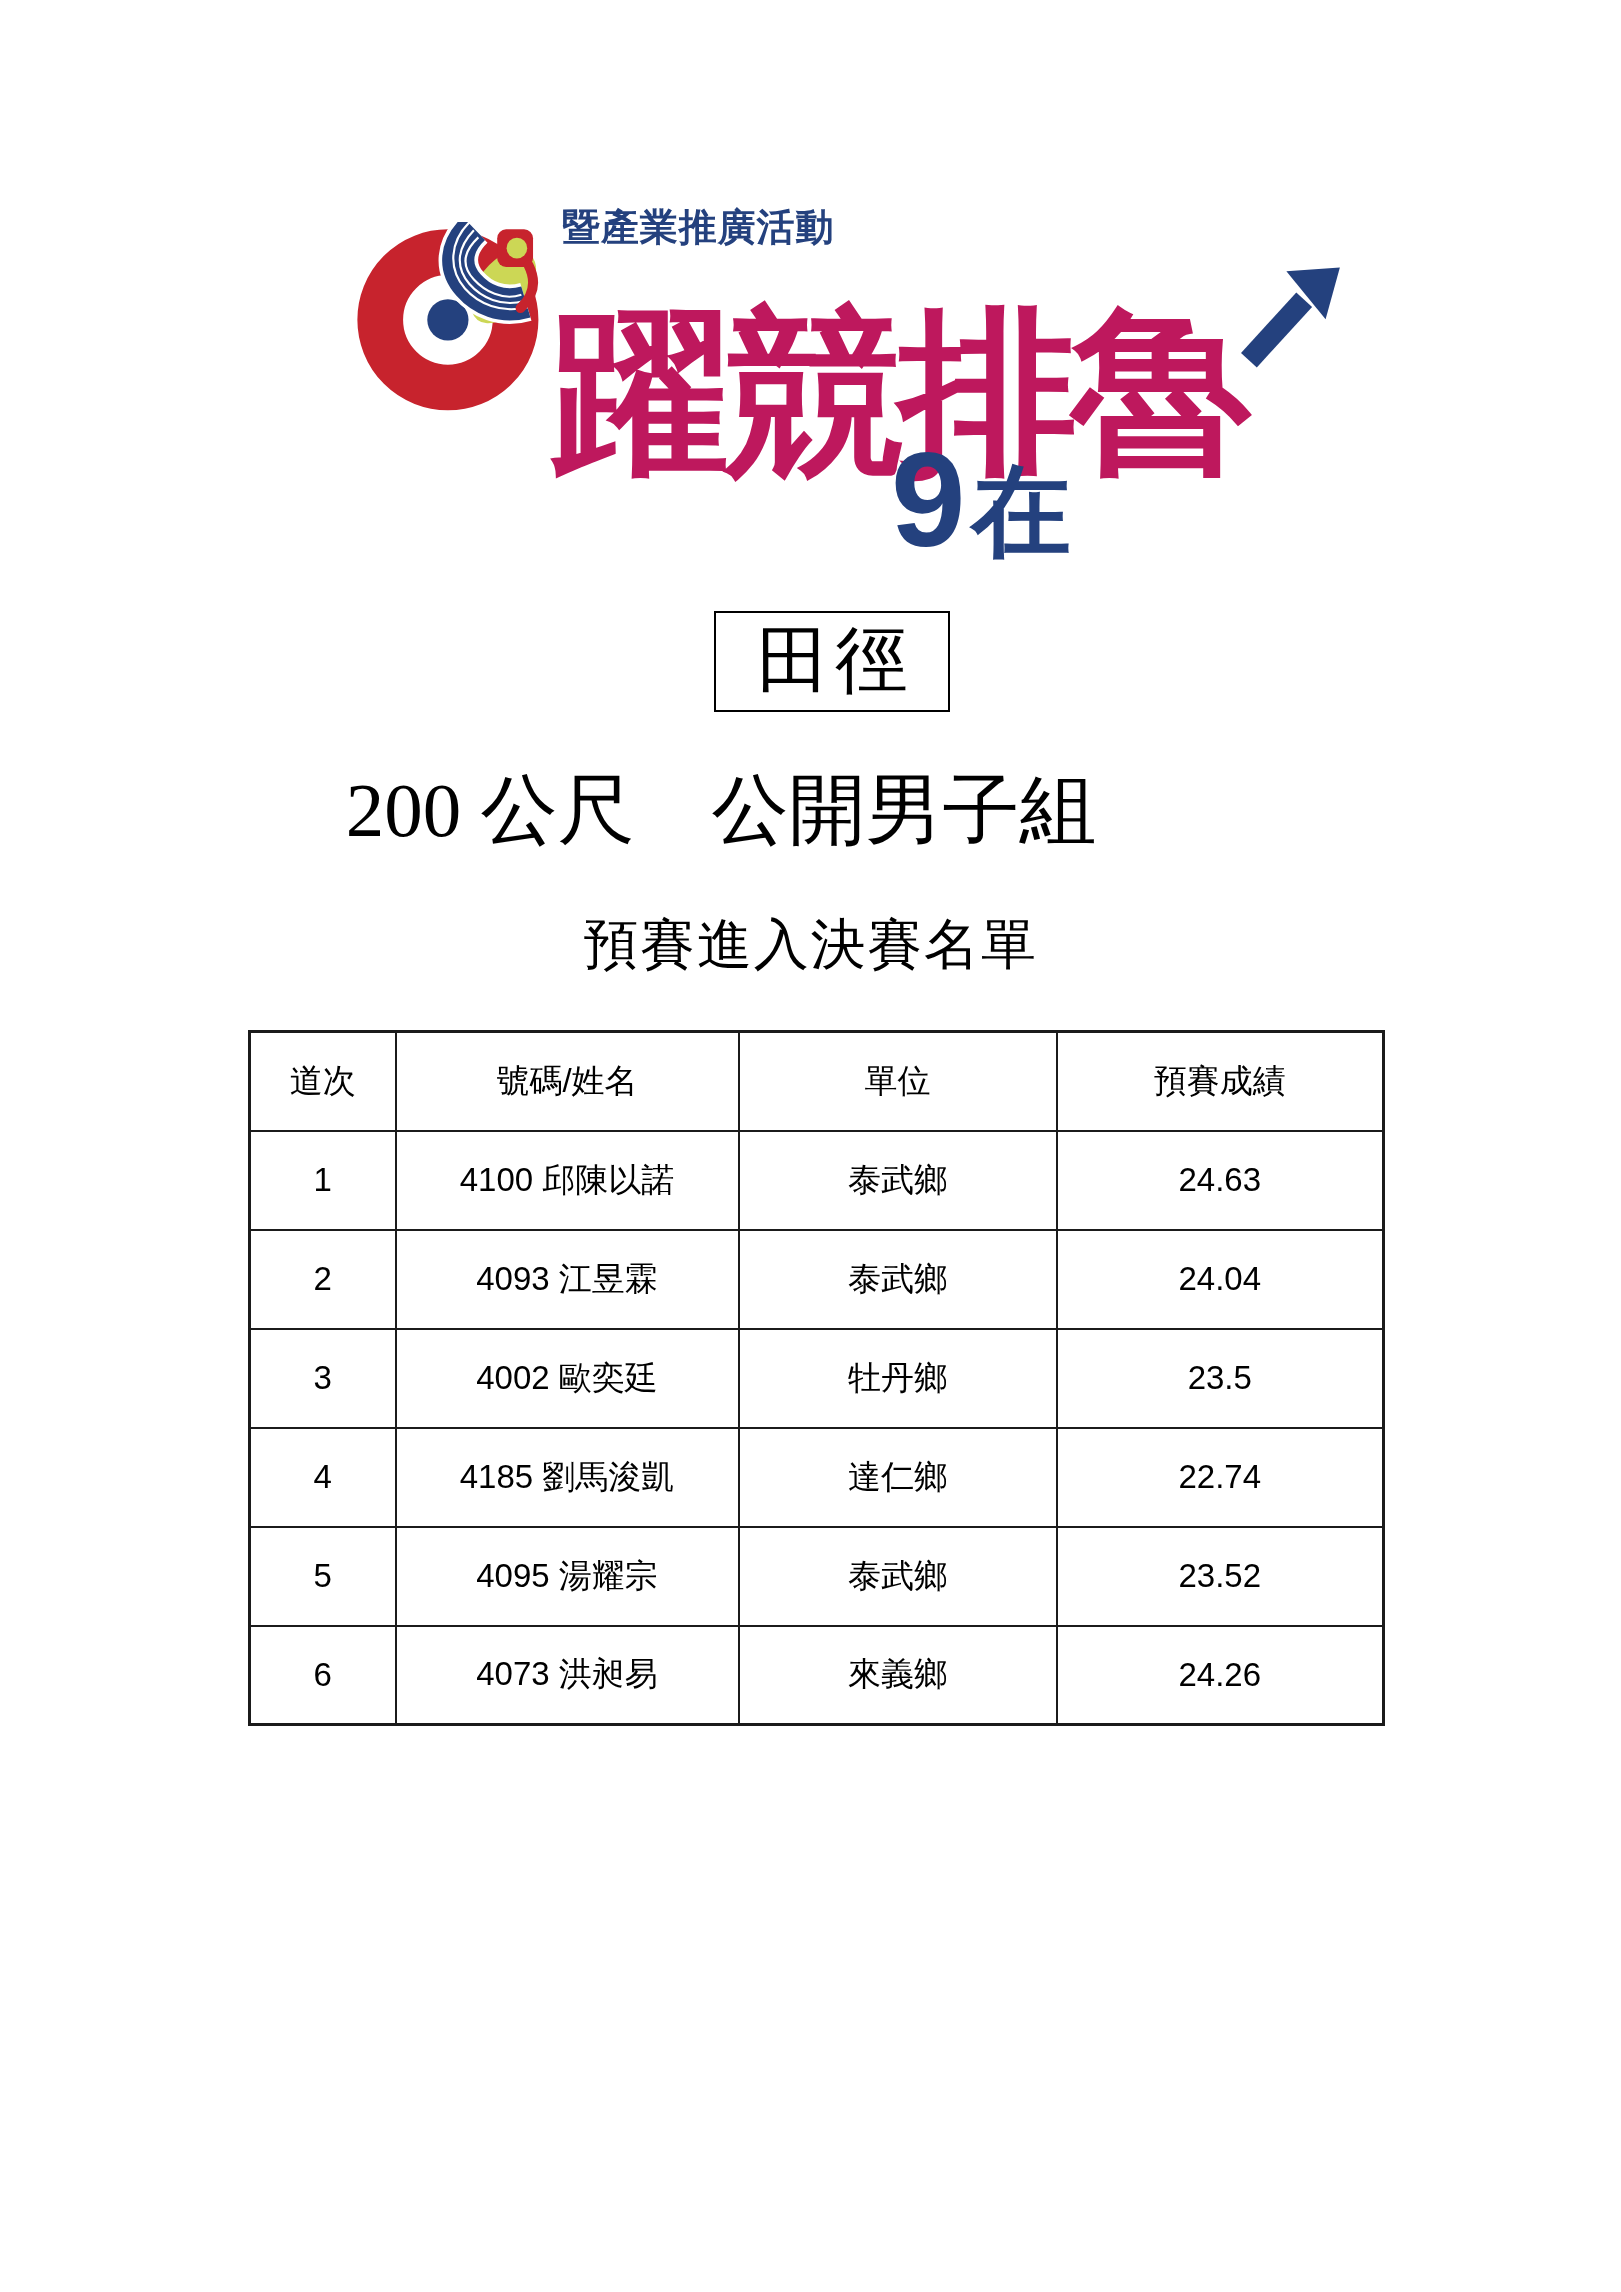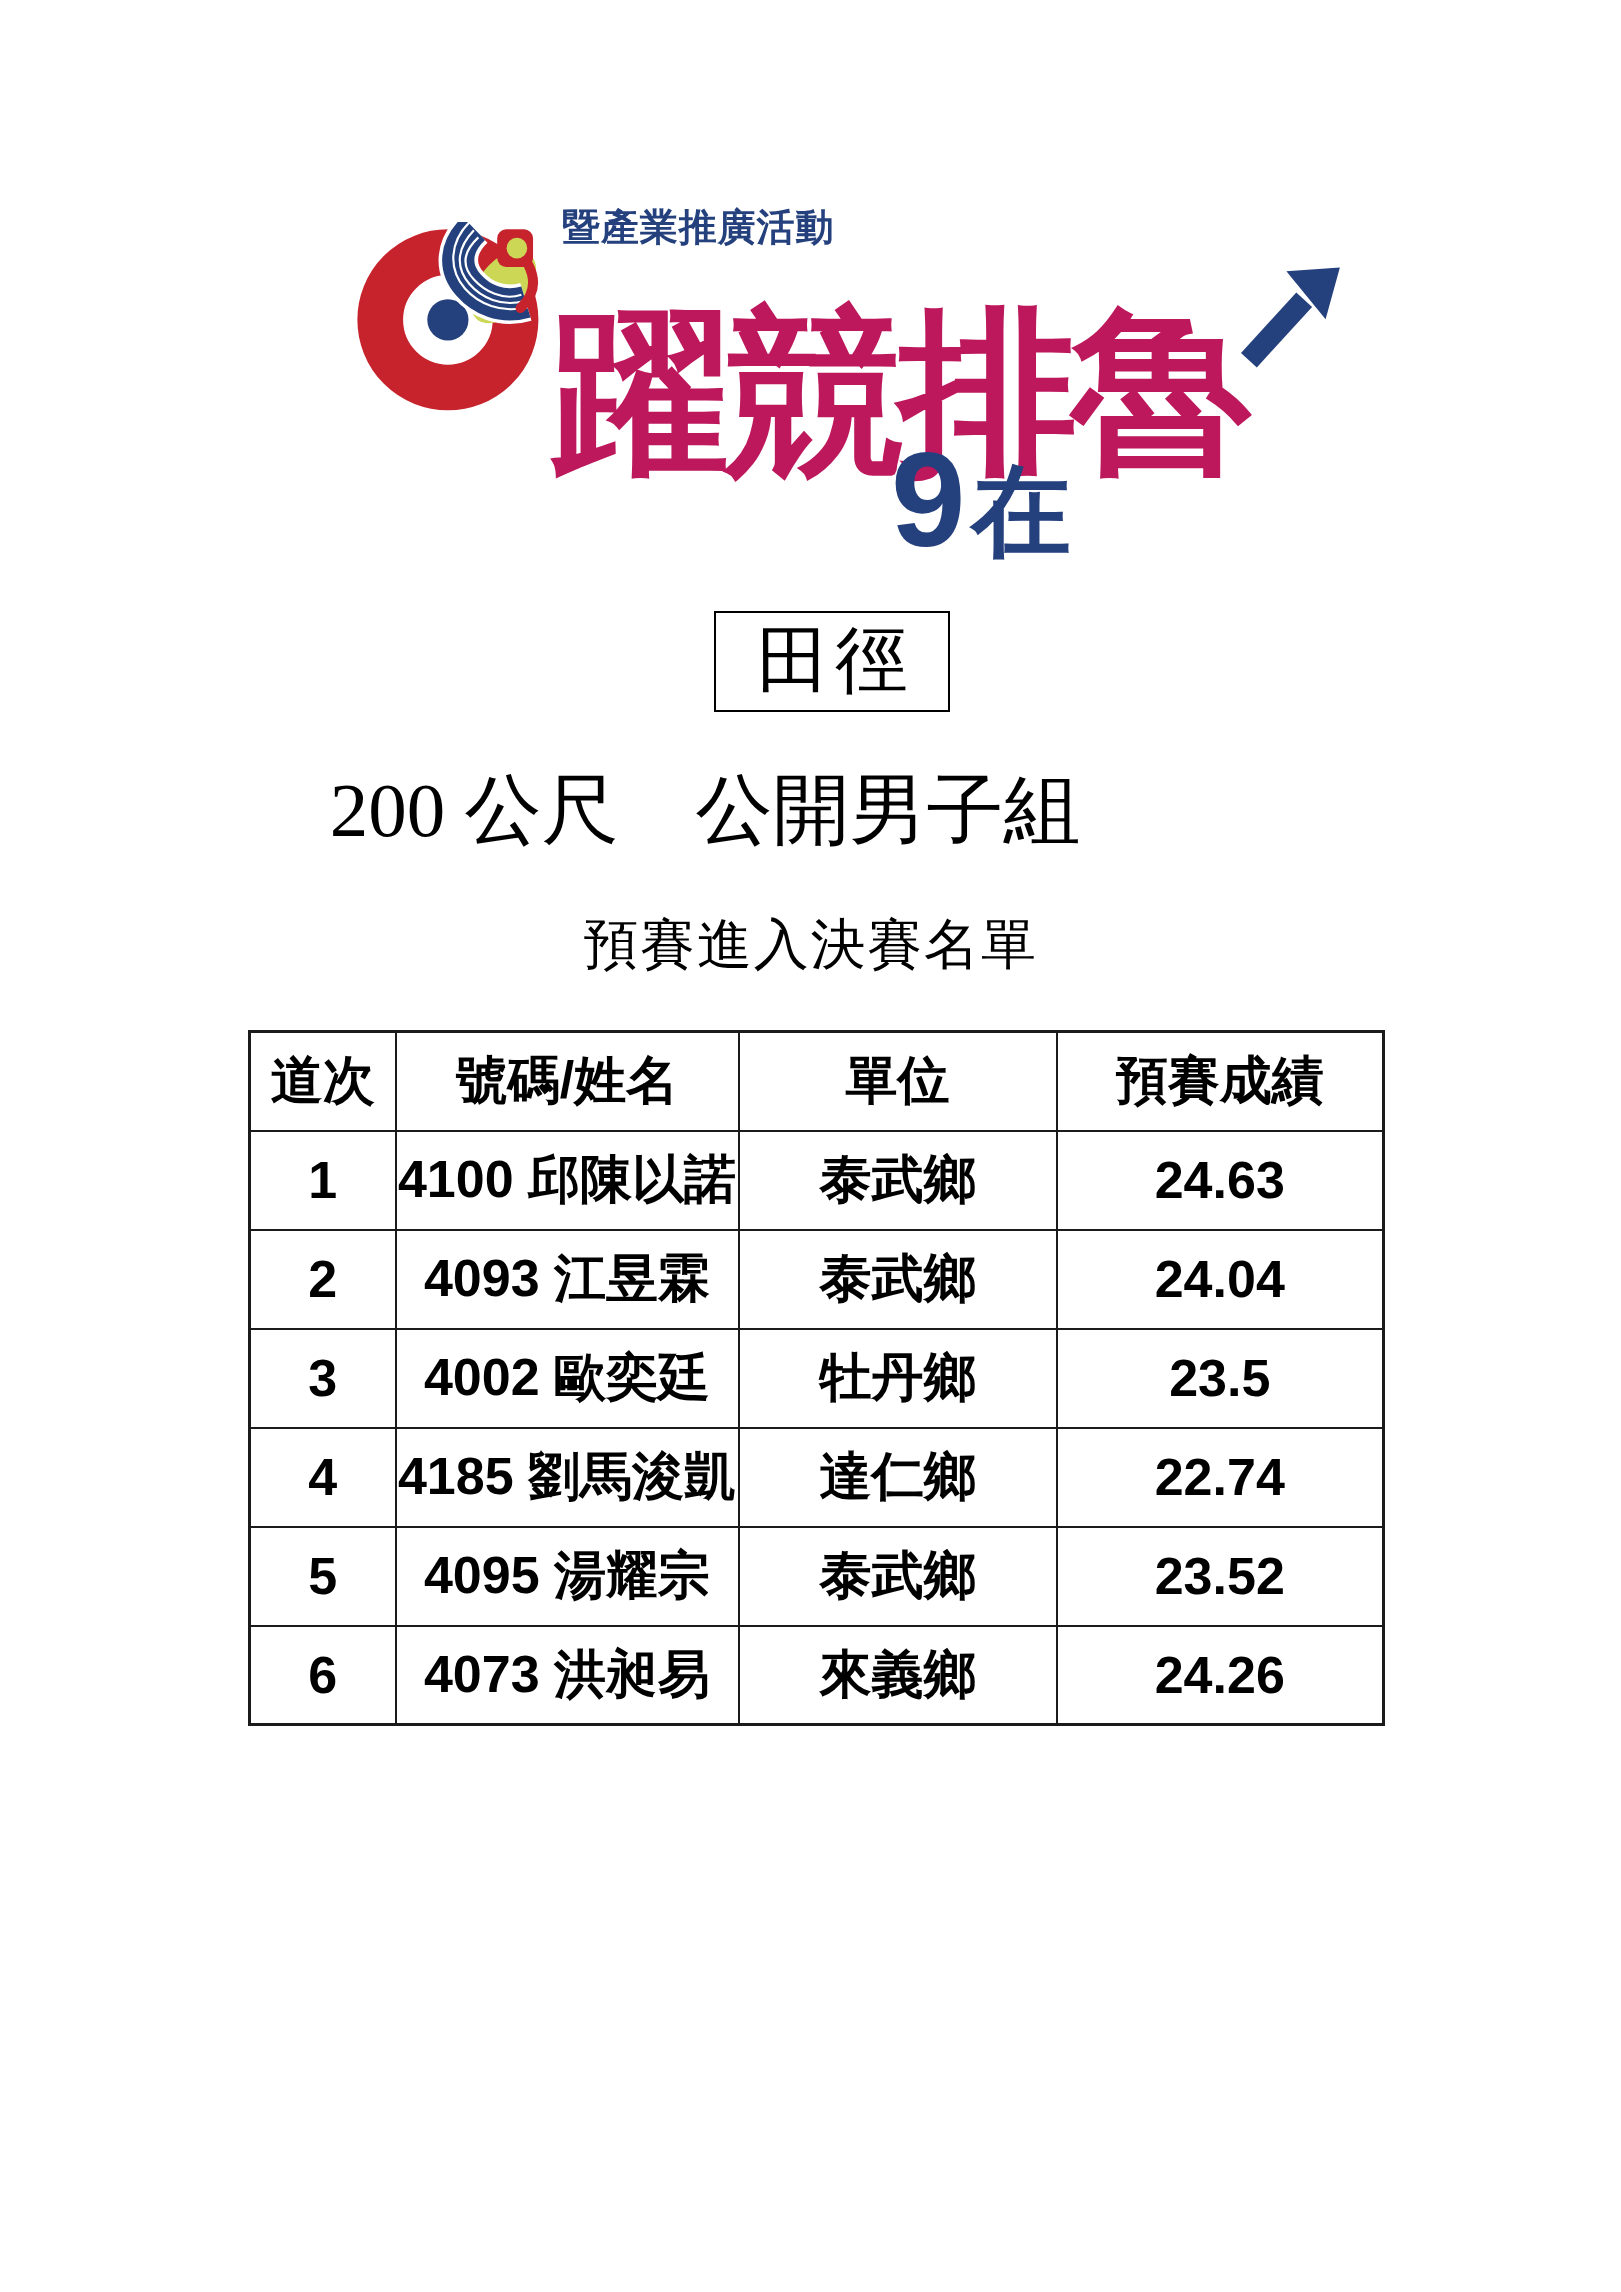--- a/index.html
+++ b/index.html
@@ -20,32 +20,32 @@
   .logo-sub .nine{font-size:134px;color:#24417e;}
   .logo-sub .zai{font-size:100px;color:#24417e;margin-left:5.4px;}
   .logo-sub .mudan{font-size:133px;color:#d43832;margin-left:9px;}
   .arrow-flourish{left:1240px;top:264px;width:107px;height:107px;}
 
   
   .event-box{left:714px;top:611px;width:226px;height:97px;border:2.7px solid #000;
           display:flex;align-items:center;justify-content:center;
           font-family:"Liberation Serif","DejaVu Serif",serif;
           font-size:73px;letter-spacing:5.4px;padding-left:6px;box-sizing:content-box;}
-  .heading1{left:0;top:759px;width:1410px;text-align:center;
+  .heading1{left:16px;top:759px;width:1410px;text-align:center;
           font-family:"Liberation Serif","DejaVu Serif",serif;font-size:77px;}
   .heading2{left:0;top:908px;width:1621px;text-align:center;
           font-family:"Liberation Serif","DejaVu Serif",serif;font-size:55px;letter-spacing:1.8px;}
 
   
   .results-wrap{left:248px;top:1030px;width:1134px;}
   table.results{border-collapse:collapse;width:1134px;table-layout:fixed;
           border:3.6px solid #1b1b1b;}
   table.results th,table.results td{
           border:2.7px solid #1b1b1b;text-align:center;vertical-align:middle;
-          font-size:52px;font-weight:bold;padding:0;}
+          font-size:33px;font-weight:normal;padding:0;}
   table.results thead tr{height:99px;}
   table.results tbody tr{height:99px;}
 </style>
 </head>
 <body>
 
 <svg class="abs logo-icon" viewBox="0 0 212 215" aria-hidden="true">
 
   <circle cx="107" cy="109" r="75.5" fill="none" stroke="#c7232d" stroke-width="51"></circle>
 

